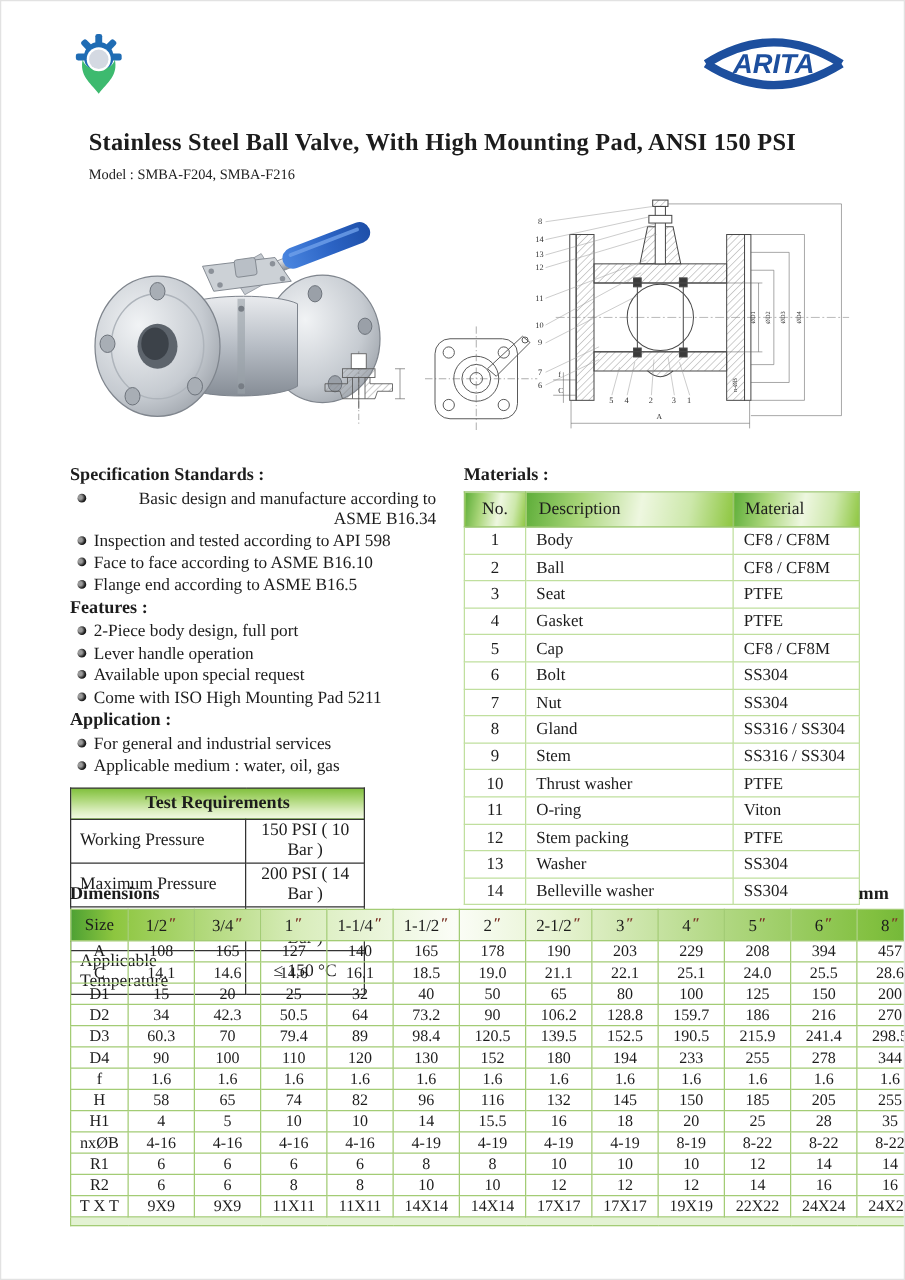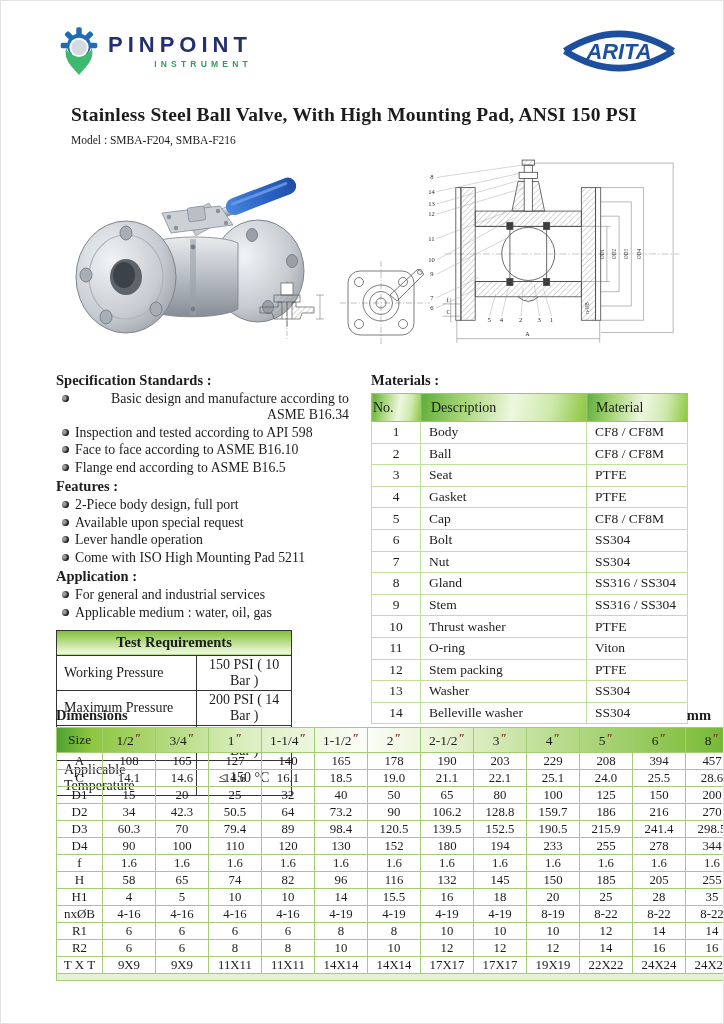--- a/index.html
+++ b/index.html
@@ -38,21 +38,21 @@
   table.test th{border:1.6px solid #333;height:22px;font-size:14.5px;font-weight:bold;
        background:linear-gradient(180deg,#7fbf3b 0%,#a9d573 35%,#ddefc2 78%,#f0f8e2 100%);}
   table.test td{border:1.4px solid #333;height:20px;padding:1px 7px;}
   table.test td.c1{text-align:center;padding:1px 2px;}
 
   
   .col-right{position:absolute;left:370px;top:369px;width:319px;}
   table.mat{border-collapse:collapse;width:317px;margin-top:4px;font-size:13.5px;}
   table.mat th{border:1px solid #9cc671;height:25px;font-weight:normal;font-size:14px;text-align:left;
        background:linear-gradient(100deg,#5fae3a 0%,#a8d578 26%,#eef7e0 55%,#cde8ab 78%,#8dc63f 100%);}
-  table.mat th.h0{width:46px;text-align:left;}
+  table.mat th.h0{width:46px;text-align:center;}
   table.mat th.h1{width:154px;padding-left:10px;}
   table.mat th.h2{padding-left:9px;}
   table.mat td{border:1px solid #c0df9e;height:20.6px;padding:0 8px;}
   table.mat td.c0{text-align:center;padding:0;}
 
   
   .dim-caption{position:absolute;left:55px;top:706px;width:655px;display:flex;
        justify-content:space-between;font-weight:bold;font-size:14.5px;}
   table.dim{position:absolute;left:55px;top:726px;width:683px;table-layout:fixed;
        border-collapse:collapse;font-size:13px;}
@@ -78,24 +78,20 @@
         <rect x="21" y="0" width="6" height="9" rx="2" transform="rotate(45 24 20)"></rect>
         <rect x="21" y="0" width="6" height="9" rx="2" transform="rotate(90 24 20)"></rect>
         <rect x="21" y="0" width="6" height="9" rx="2" transform="rotate(315 24 20)"></rect>
         <rect x="21" y="0" width="6" height="9" rx="2" transform="rotate(270 24 20)"></rect>
         <circle cx="24" cy="20" r="13"></circle>
       </g>
       <path d="M10,22 C7,36 16,42 24,52 C32,42 41,36 38,22 C36,34 12,34 10,22 Z" fill="#3dba6f"></path>
       <circle cx="24" cy="22" r="10.5" fill="#ffffff"></circle>
       <circle cx="24" cy="22" r="8.5" fill="#d4d9e2"></circle>
     </svg>
-    <div class="pp-text">
-      <div class="pp-name">PINPOINT</div>
-      <div class="pp-sub">INSTRUMENT</div>
-    </div>
   </div>
 
   <div class="logo-arita">
     <svg width="114" height="46" viewBox="0 0 120 48">
       <path d="M3,24 Q60,-12 117,24" fill="none" stroke="#1d4f9e" stroke-width="7"></path>
       <path d="M3,24 Q60,60 117,24" fill="none" stroke="#1d4f9e" stroke-width="7"></path>
       <text x="60" y="32" text-anchor="middle" font-family="Liberation Sans, sans-serif" font-size="23" font-weight="bold" font-style="italic" fill="#1d4f9e">ARITA</text>
     </svg>
   </div>
 
@@ -328,25 +324,25 @@
       </ul>
 
     <div class="sec-h">Features :</div>
     <ul class="blist">
         <li>
           <span class="dot"></span>
           <span>2-Piece body design, full port</span>
         </li>
         <li>
           <span class="dot"></span>
+          <span>Lever handle operation</span>
+        </li>
+        <li>
+          <span class="dot"></span>
           <span>Available upon special request</span>
-        </li>
-        <li>
-          <span class="dot"></span>
-          <span>Lever handle operation</span>
         </li>
         <li>
           <span class="dot"></span>
           <span>Come with ISO High Mounting Pad 5211</span>
         </li>
       </ul>
 
     <div class="sec-h">Application :</div>
     <ul class="blist">
         <li>

